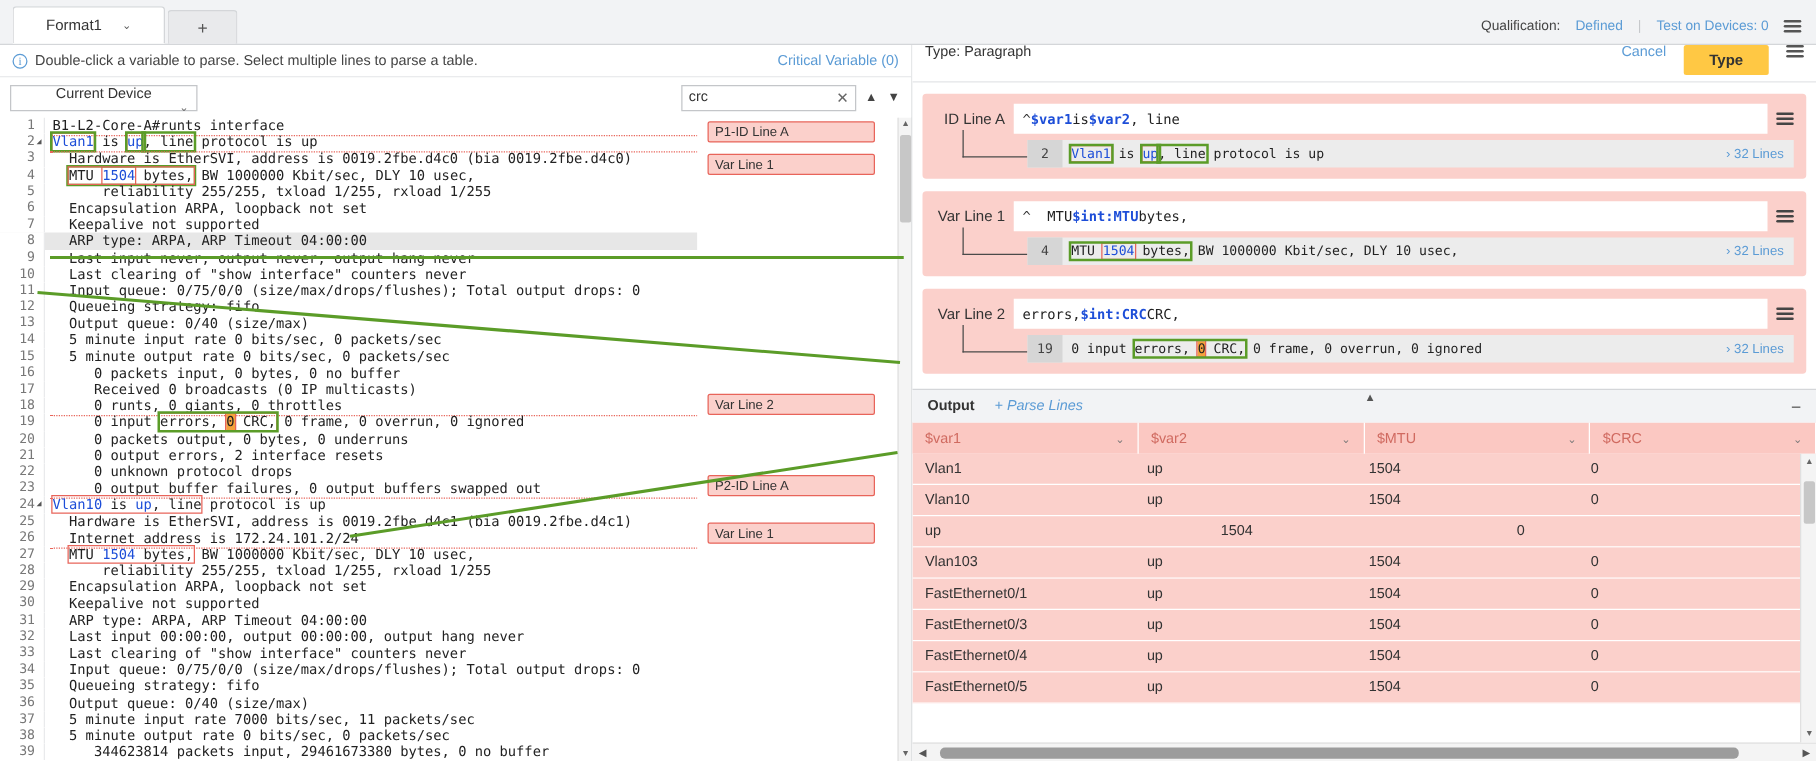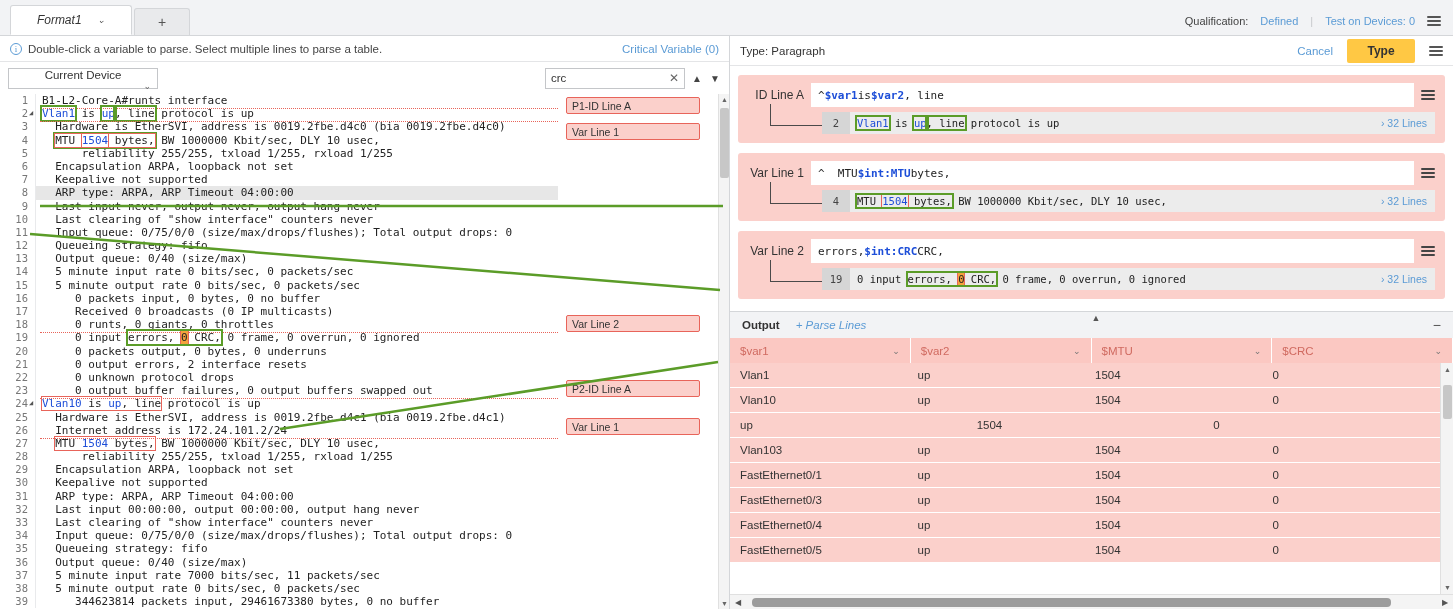--- a/index.html
+++ b/index.html
@@ -14,21 +14,21 @@
   
   .topbar {
     height: 36px; min-height: 36px; display: flex; align-items: flex-end;
     background: #f2f3f5; border-bottom: 1px solid #d4d6d9; position: relative;
   }
   .tabstrip { display: flex; align-items: flex-end; height: 100%; padding-left: 10px; }
   .tab {
     height: 30px; min-width: 122px; background: #fff; border: 1px solid #d4d6d9;
     border-bottom: 1px solid #fff; border-radius: 3px 3px 0 0;
     display: flex; align-items: center; justify-content: center; gap: 16px;
-    padding: 0 10px; font-size: 12px; color: #333; position: relative; z-index: 2; font-style: italic;
+    padding: 0 10px; font-size: 12px; color: #333; position: relative; z-index: 2;
   }
   .tab .caret { font-size: 9px; color: #555; }
   .tab-add {
     height: 27px; width: 56px; margin-left: 2px; background: #e9eaec;
     border: 1px solid #d4d6d9; border-bottom: none; border-radius: 3px 3px 0 0;
     display: flex; align-items: center; justify-content: center;
     font-size: 14px; color: #555;
   }
   .topright {
     margin-left: auto; display: flex; align-items: center; gap: 12px;
@@ -115,21 +115,21 @@
   .vscroll-l .arrow { position: absolute; left: 1px; font-size: 7px; color: #666; text-align: center; width: 9px; }
 
   
   .dotline { position: absolute; left: 40px; right: 0; border-top: 1px dotted #e8645a; z-index: 0; }
 
   
   .arrows { position: absolute; inset: 0; pointer-events: none; z-index: 5; }
 
   
   .rheader {
-    height: 30px; min-height: 30px; display: flex; align-items: center;
+    height: 30px; min-height: 30px; display: flex; 
     padding: 0 10px; gap: 14px; background: #fff; border-bottom: 1px solid #e4e5e7;
     font-size: 11.5px;
   }
   .rheader .type { color: #333; }
   .rheader .spacer { margin-left: auto; }
   .btn-cancel { color: #5b9bd5; font-size: 11.5px; }
   .btn-apply {
     background: #ffc844; color: #333; font-size: 12px; font-weight: bold;
     width: 68px; height: 24px; border: none; border-radius: 2px;
     display: flex; align-items: center; justify-content: center;

